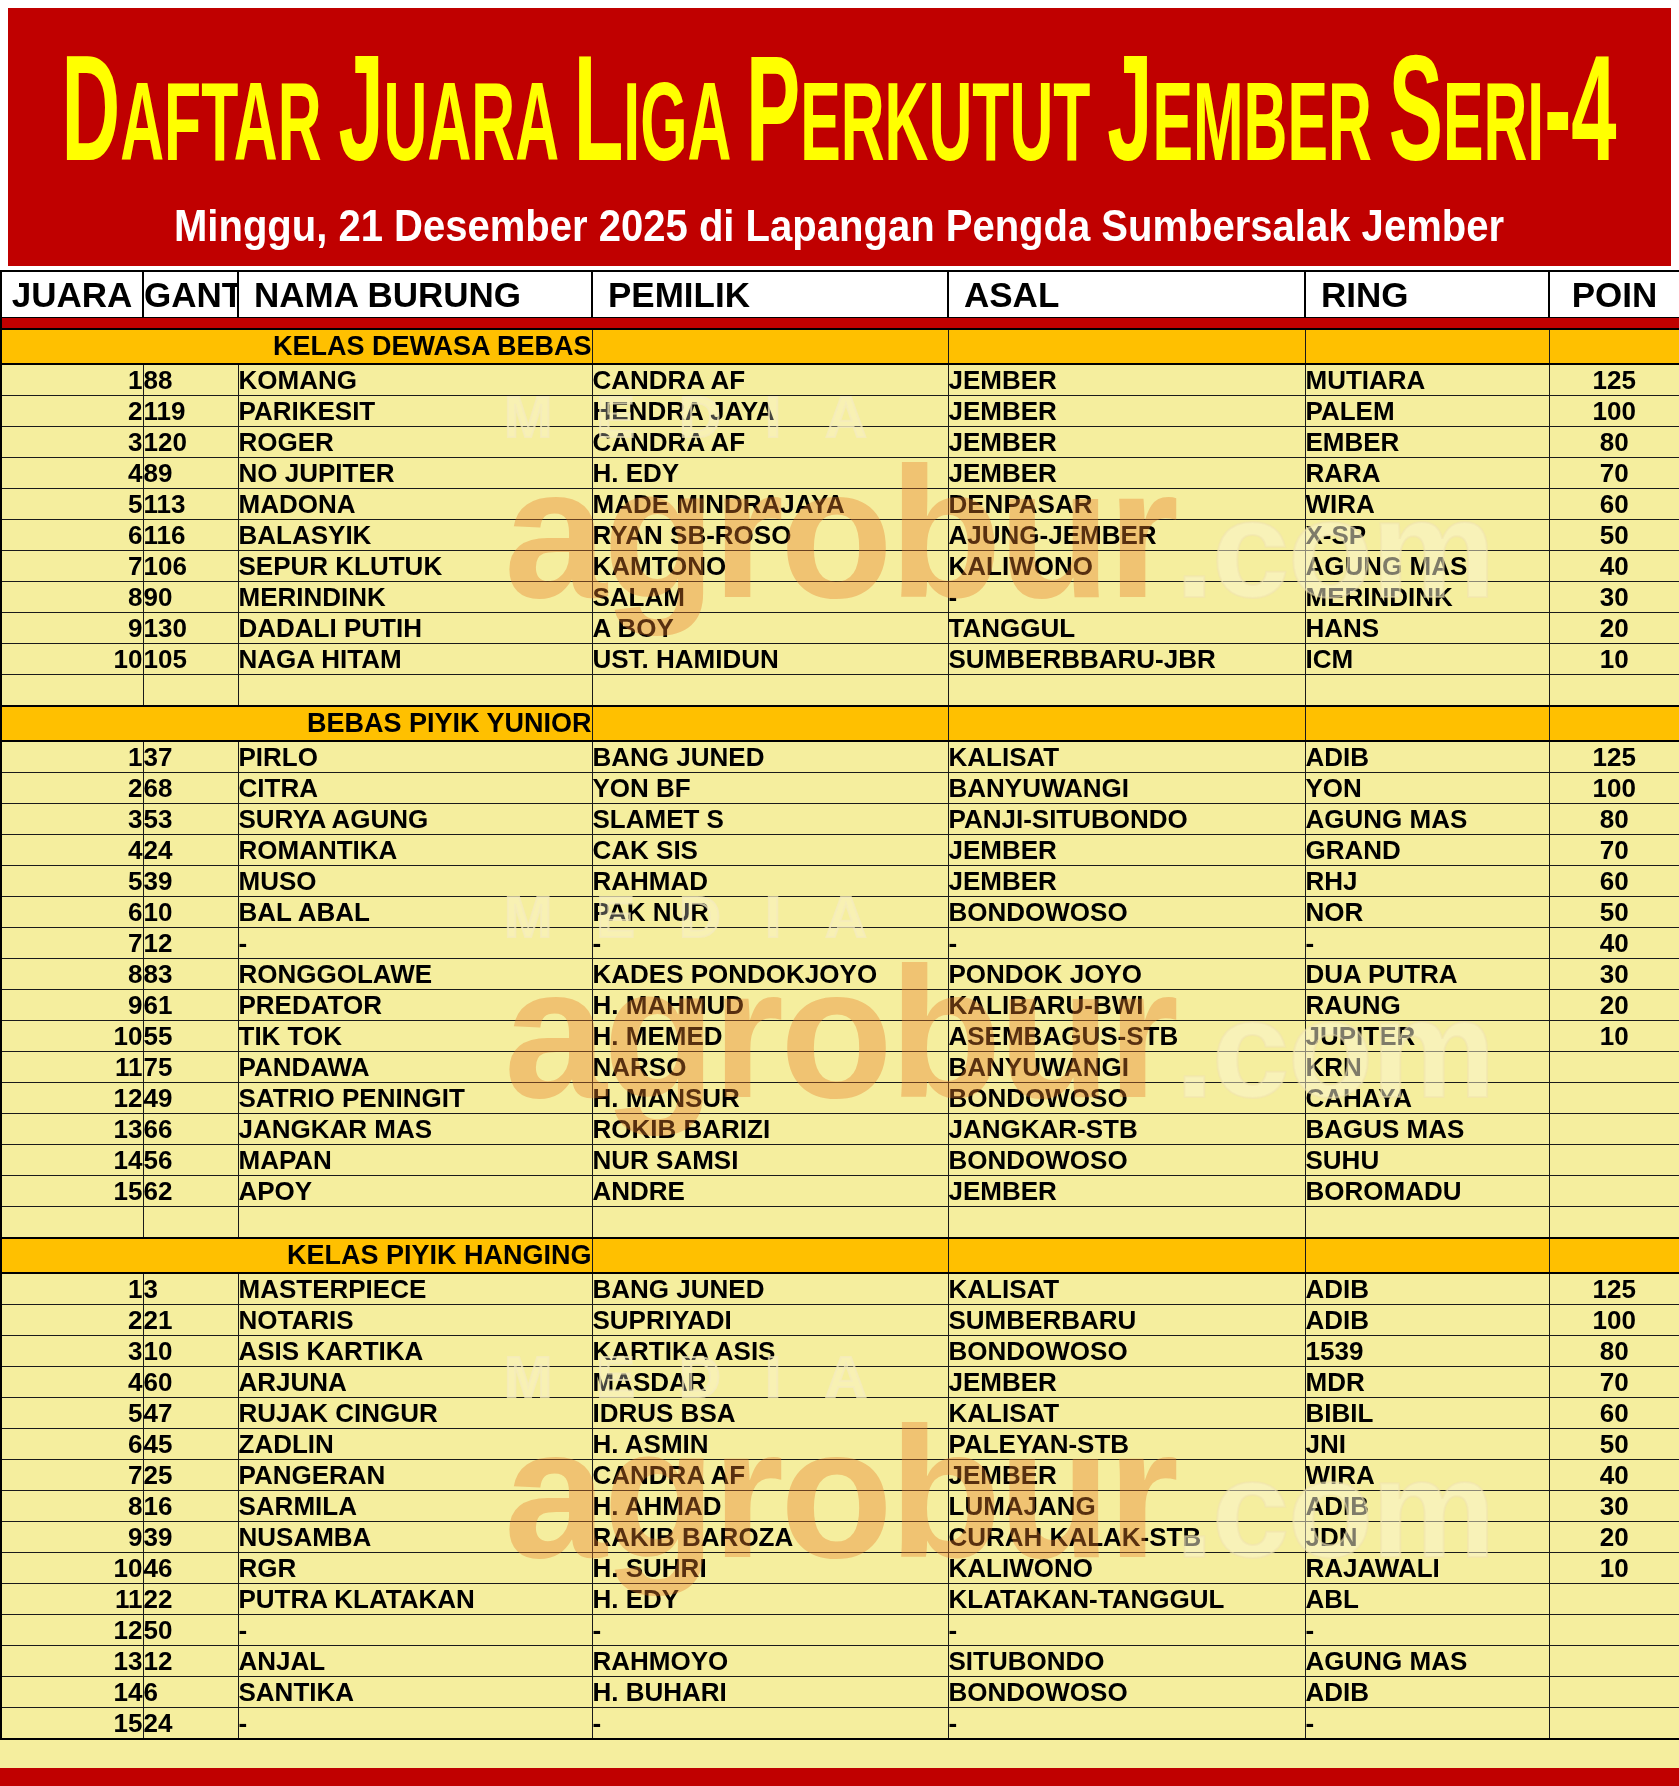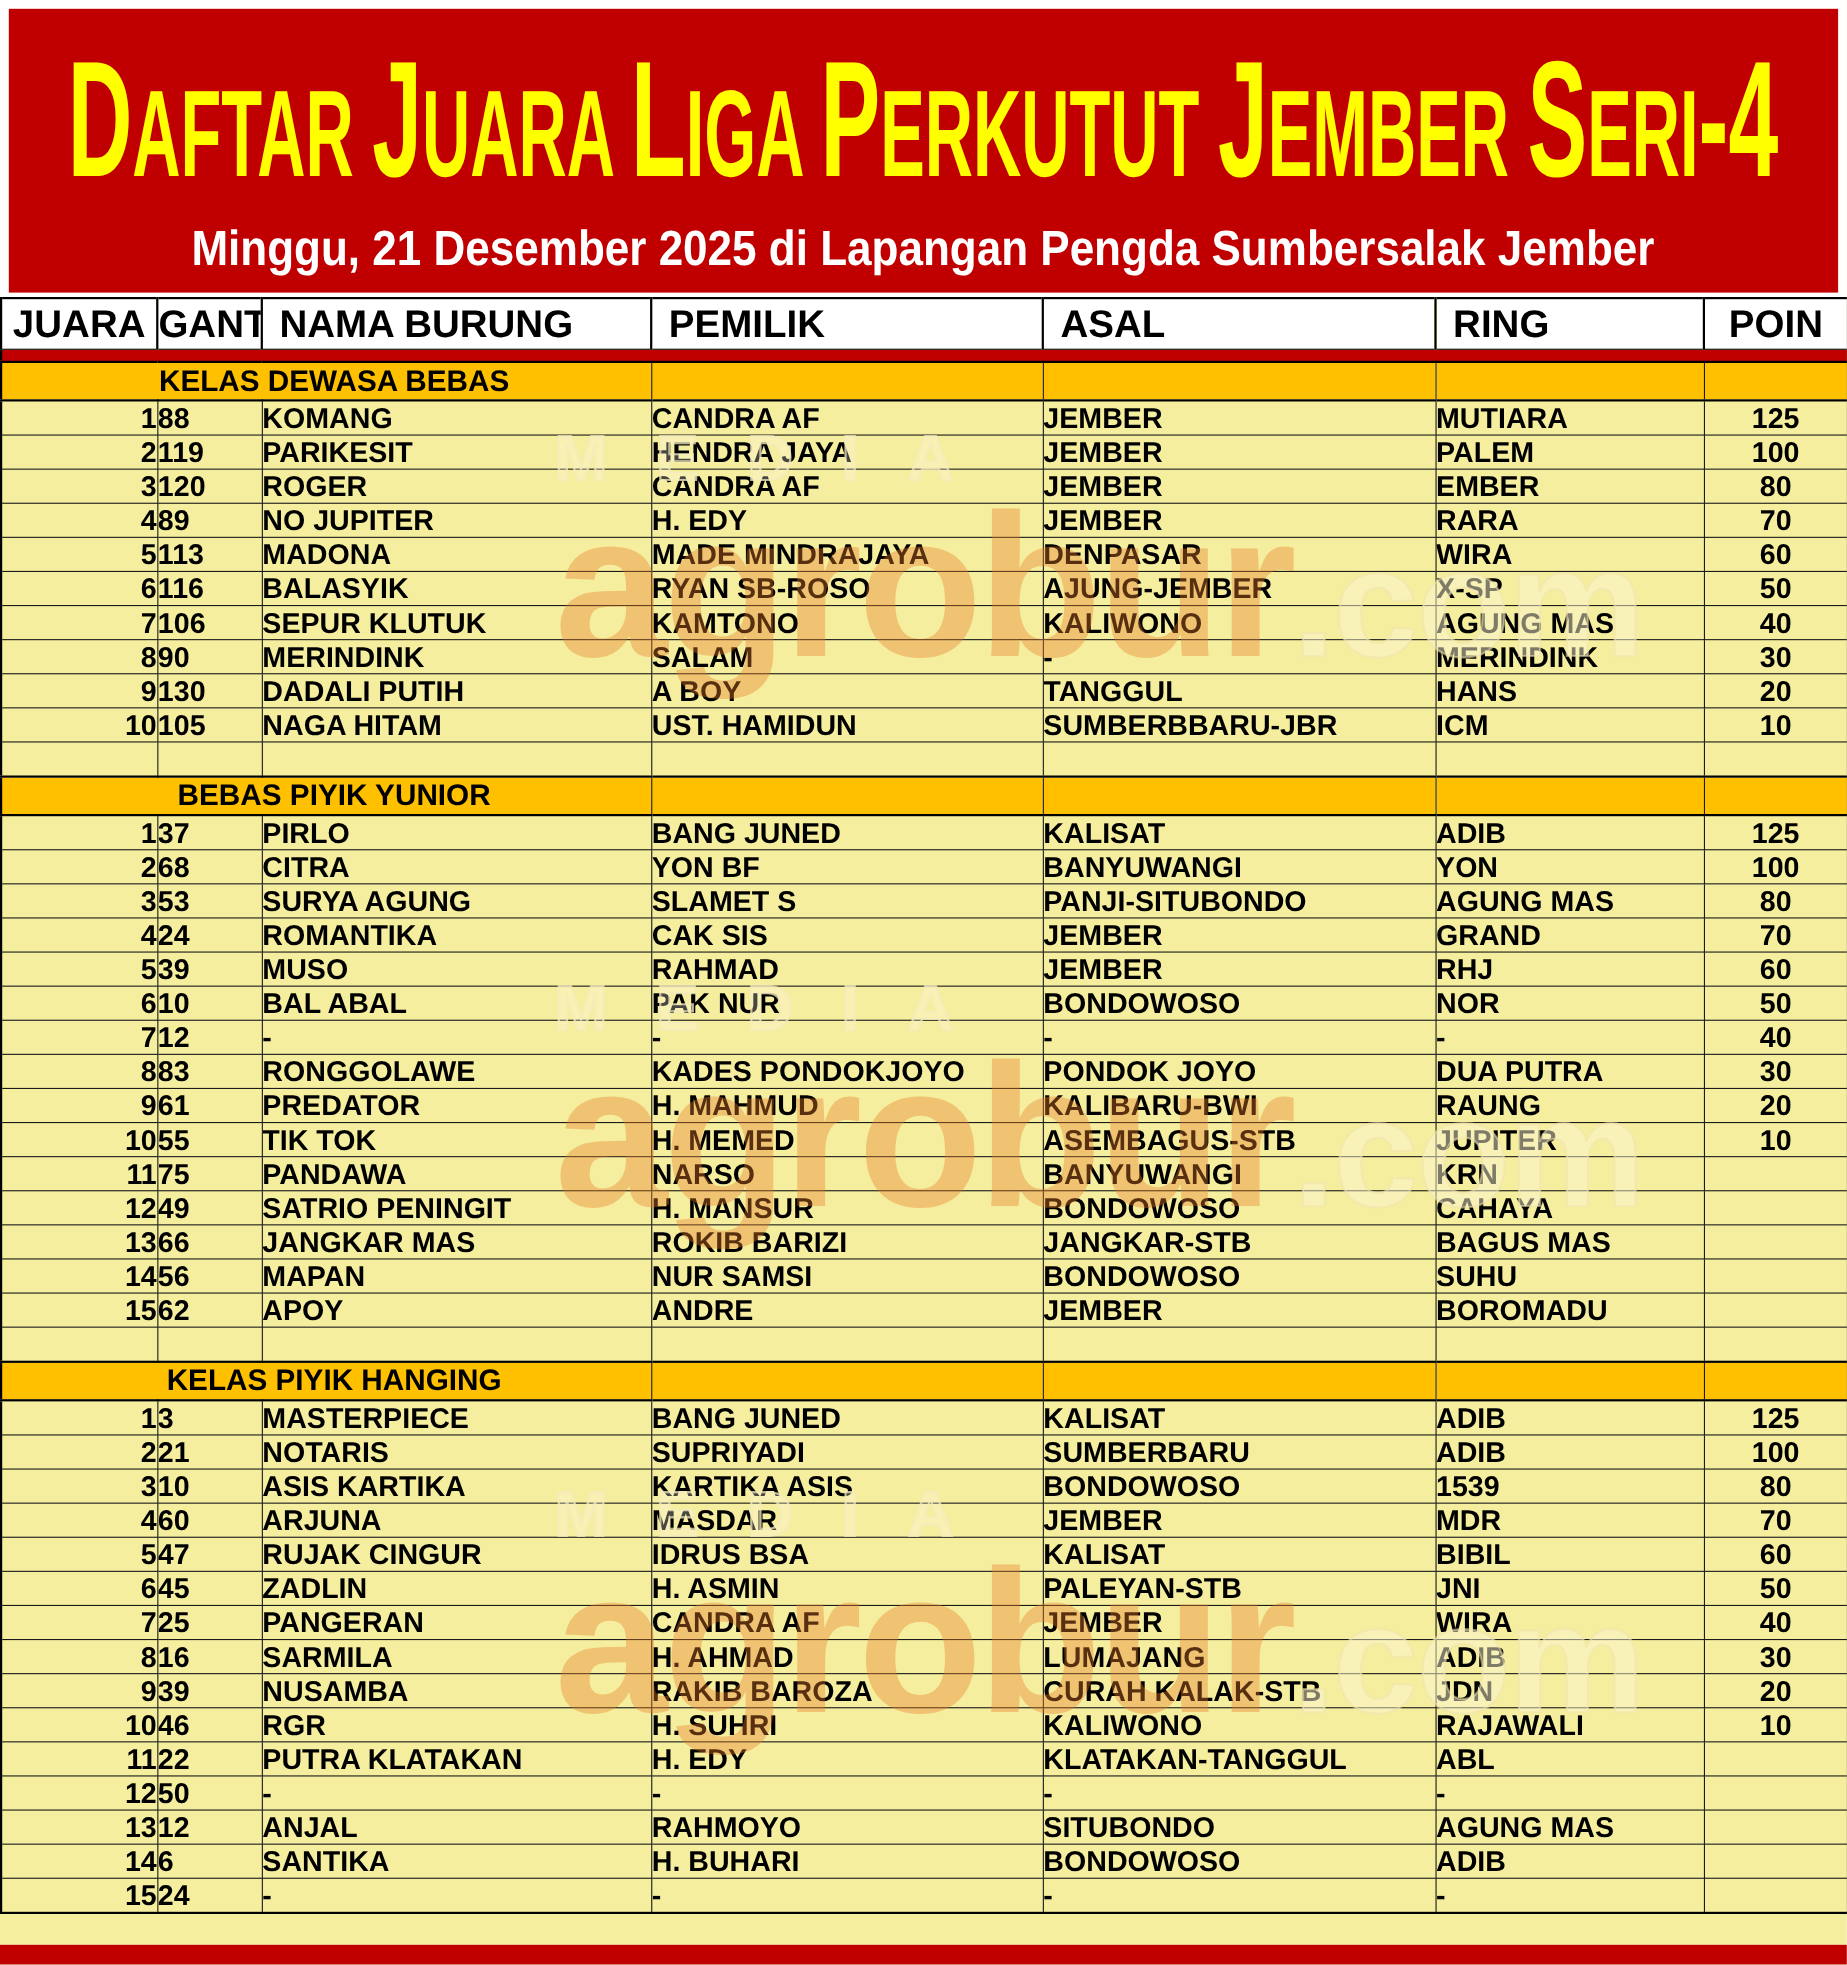--- a/index.html
+++ b/index.html
@@ -51,21 +51,21 @@
   
   tr.section td{
     background:#FFC000;
     height:33px;
     font-size:27px;
     border-top:2px solid #000;
     border-bottom:2px solid #000;
     border-left:1px solid #1a1a1a;
     border-right:1px solid #1a1a1a;
   }
-  tr.section td.name{padding-left:14px;text-align:center;margin-left:11px;}
+  tr.section td.name{padding-left:14px;text-align:right;margin-left:11px;}
   
   tr.data td, tr.spacer td{
     height:30px;
     font-size:26px;
     line-height:30px;
     border:1px solid #1a1a1a;
     background:transparent;
   }
   td.c0{text-align:right;padding-right:22px;}
   td.c1{text-align:left;}

